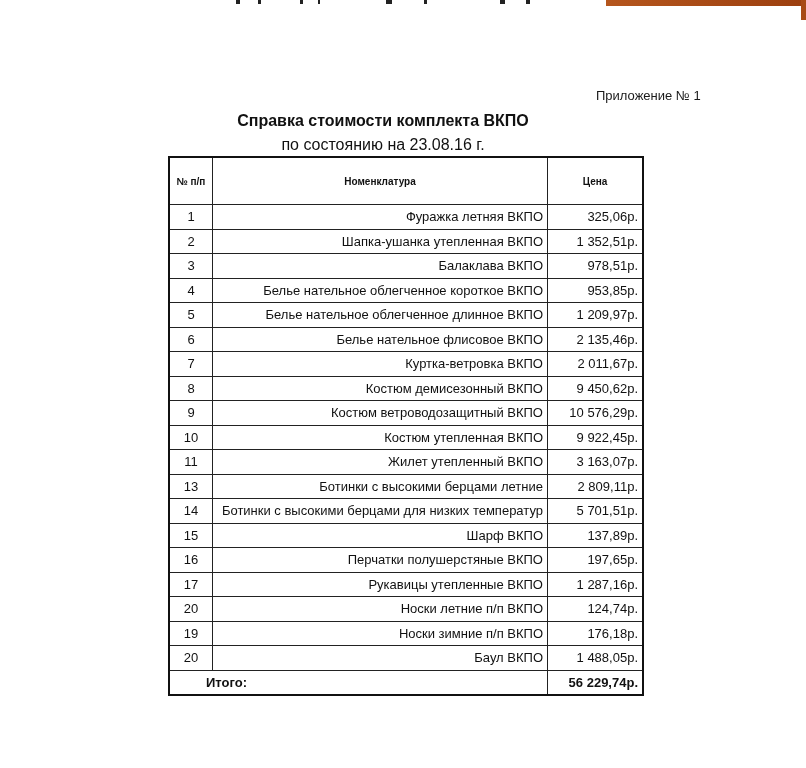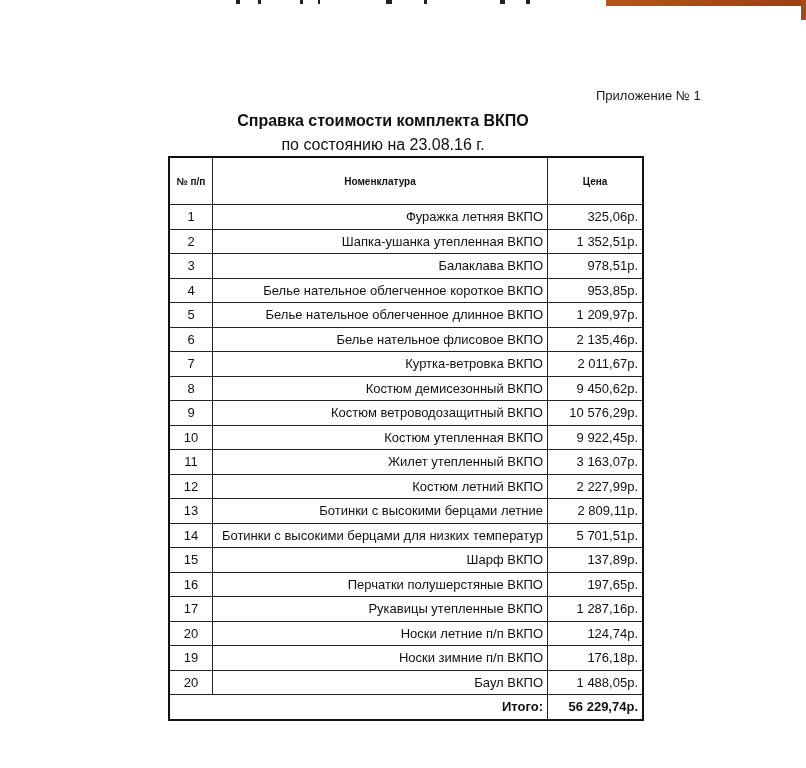--- a/index.html
+++ b/index.html
@@ -42,21 +42,21 @@
       border: 1.5px solid #222; padding: 0 4px; height: 23.5px;
     }
     table.doc th { font-weight: bold; font-size: 10px; height: 46px; }
     .col-n { width: 34px; text-align: center; }
     .col-name { text-align: right; }
     .col-price { width: 86px; text-align: right; white-space: nowrap; }
     th.col-name { text-align: center; }
     th.col-price { text-align: center; }
     .tall td { height: 40px; line-height: 17px; }
     .total td { font-weight: bold; }
-    .total .label { padding-left: 28px; text-align: right; }
+    .total .label { padding-left: 36px; }
   </style>
 </head>
 <body>
 
 <div class="scan-top">
   <div class="scan-fragment" style="left:236px;width:4px;"></div>
   <div class="scan-fragment" style="left:258px;width:3px;"></div>
   <div class="scan-fragment" style="left:300px;width:3px;"></div>
   <div class="scan-fragment" style="left:318px;width:2px;"></div>
   <div class="scan-fragment" style="left:386px;width:6px;"></div>
@@ -132,25 +132,20 @@
         <td class="col-n">10</td>
         <td class="col-name">Костюм утепленная ВКПО</td>
         <td class="col-price">9 922,45р.</td>
       </tr>
       <tr>
         <td class="col-n">11</td>
         <td class="col-name">Жилет утепленный ВКПО</td>
         <td class="col-price">3 163,07р.</td>
       </tr>
       <tr>
-        <td class="col-n">12</td>
-        <td class="col-name">Костюм летний ВКПО</td>
-        <td class="col-price">2 227,99р.</td>
-      </tr>
-      <tr>
         <td class="col-n">13</td>
         <td class="col-name">Ботинки с высокими берцами летние</td>
         <td class="col-price">2 809,11р.</td>
       </tr>
       <tr class="tall">
         <td class="col-n">14</td>
         <td class="col-name">Ботинки с высокими берцами для низких температур</td>
         <td class="col-price">5 701,51р.</td>
       </tr>
       <tr>

